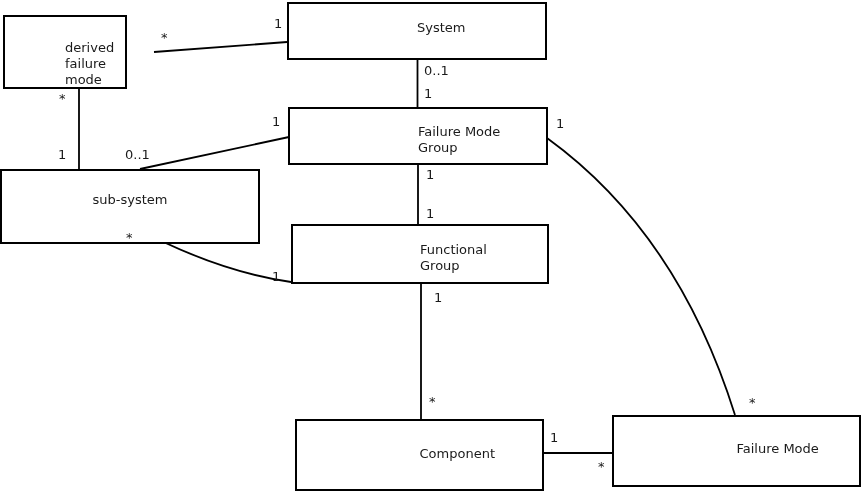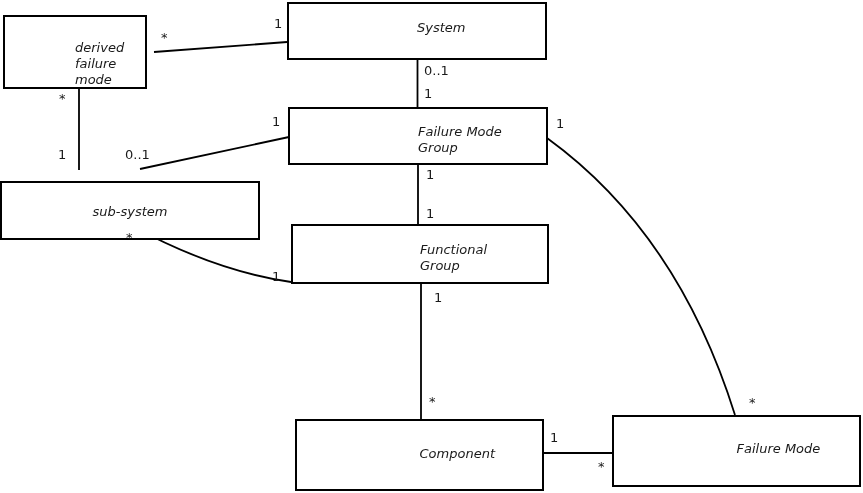--- a/index.html
+++ b/index.html
@@ -15,21 +15,20 @@
   #connector-layer {
     position: absolute;
     left: 0; top: 0;
     width: 863px; height: 493px;
   }
   .entity {
     position: absolute;
     background: #ffffff;
     border: 2px solid #000000;
     box-sizing: border-box;
-    font-style: italic;
   }
   .entity-label {
     position: absolute;
     font-size: 13px;
     line-height: 16px;
     white-space: pre-line;
     color: #1a1a1a;
   }
   .entity-label.centered {
     left: 0; right: 0;
@@ -53,36 +52,36 @@
     <path d="M417.5,60 L417.5,107"></path>
     <path d="M79,88 L79,170"></path>
     <path d="M140,169 L289,137"></path>
     <path d="M418,165 L418,225"></path>
     <path d="M132,226 Q215,271 291,282"></path>
     <path d="M421,284 L421,419"></path>
     <path d="M543,453 L613,453"></path>
     <path d="M547,138 Q678,233 735,415"></path>
   </svg>
 
-  <div class="entity" style="left:3px; top:15px; width:144px; height:74px;">
+  <div class="entity" style="left:3px; top:15px; width:124px; height:74px;">
     <span class="entity-label" style="left:50%; top:23px;">derived
 failure
 mode</span>
   </div>
 
   <div class="entity" style="left:287px; top:2px; width:260px; height:58px;">
     <span class="entity-label" style="left:50%; top:16px;">System</span>
   </div>
 
   <div class="entity" style="left:288px; top:107px; width:260px; height:58px;">
     <span class="entity-label" style="left:50%; top:15px;">Failure Mode
 Group</span>
   </div>
 
-  <div class="entity" style="left:0px; top:169px; width:260px; height:59px;margin-top:12px;">
+  <div class="entity" style="left:0px; top:169px; width:260px; height:75px;">
     <span class="entity-label centered" style="top:21px;">sub-system</span>
   </div>
 
   <div class="entity" style="left:291px; top:224px; width:258px; height:60px;">
     <span class="entity-label" style="left:50%; top:16px;">Functional
 Group</span>
   </div>
 
   <div class="entity" style="left:295px; top:419px; width:249px; height:72px;">
     <span class="entity-label" style="left:50%; top:25px;">Component</span>

